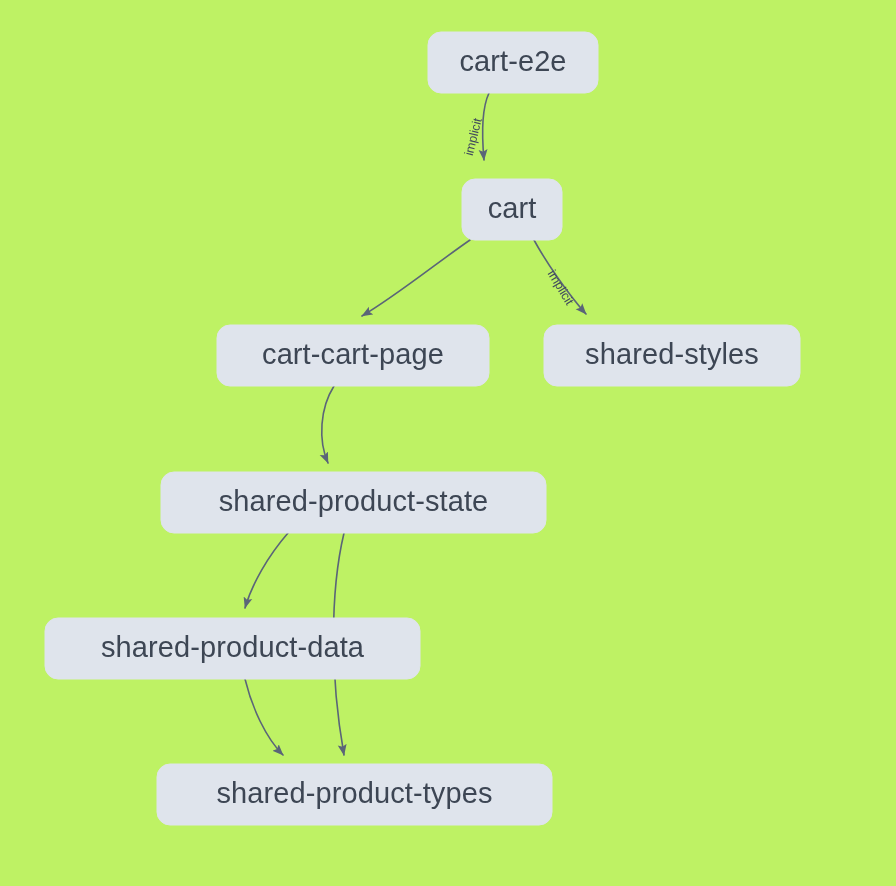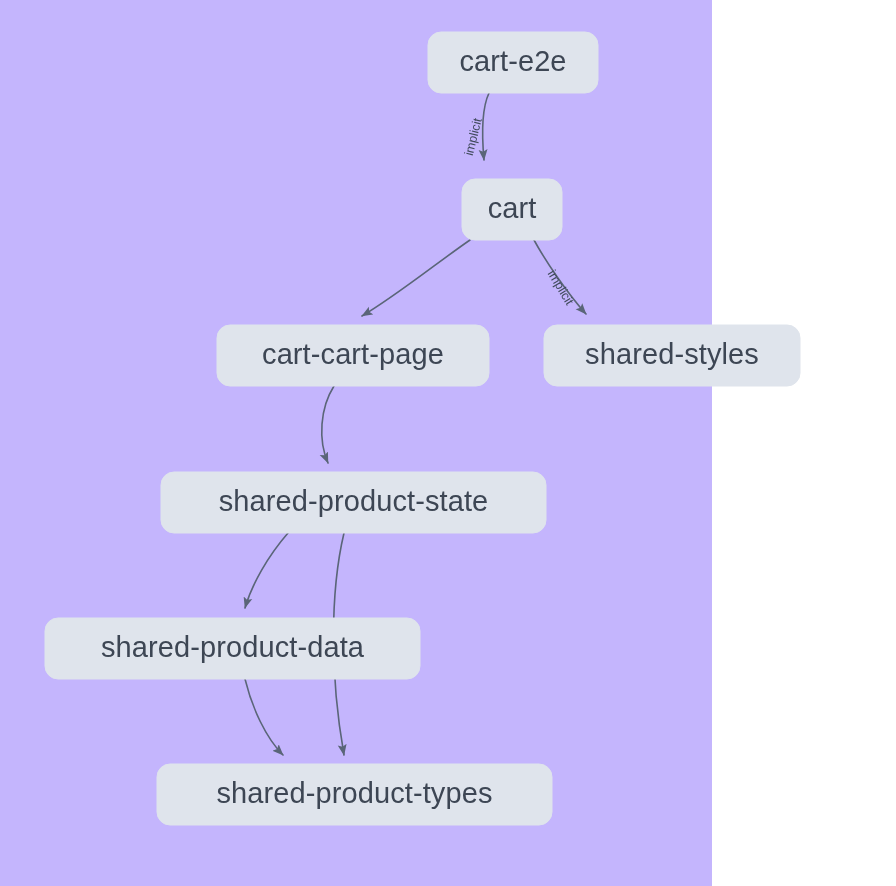--- a/index.html
+++ b/index.html
@@ -8,23 +8,23 @@
     background: #ffffff;
   }
   body {
     width: 896px;
     height: 886px;
     font-family: "Liberation Sans", sans-serif;
     overflow: hidden;
   }
   #graph-root {
     position: relative;
-    width: 712px;
+    width: 896px;
     height: 886px;
-    background: #c4b5fd;
+    background: #bef264;
   }
   svg#dep-graph {
     display: block;
     width: 896px;
     height: 886px;
   }
   .node-rect {
     fill: #dfe4ec;
     stroke: #dfe4ec;
     stroke-width: 1;

